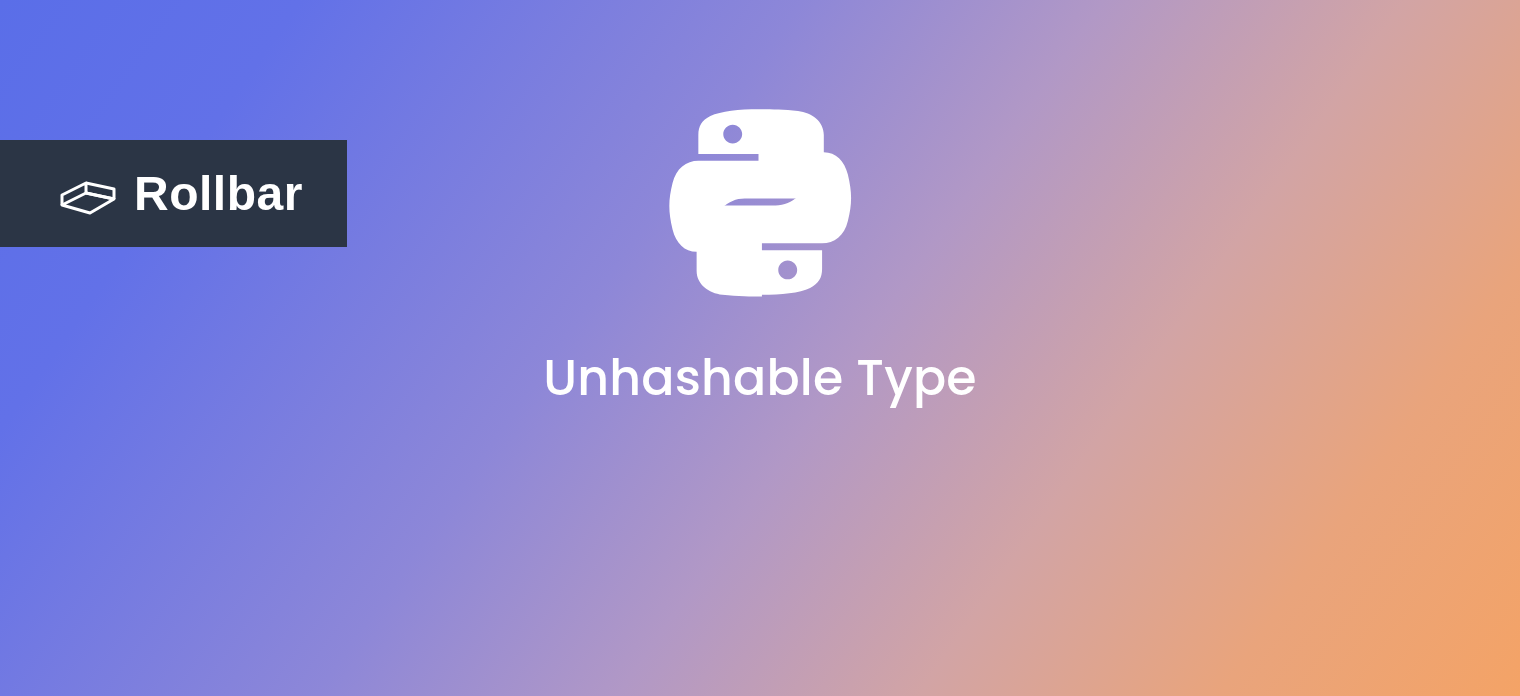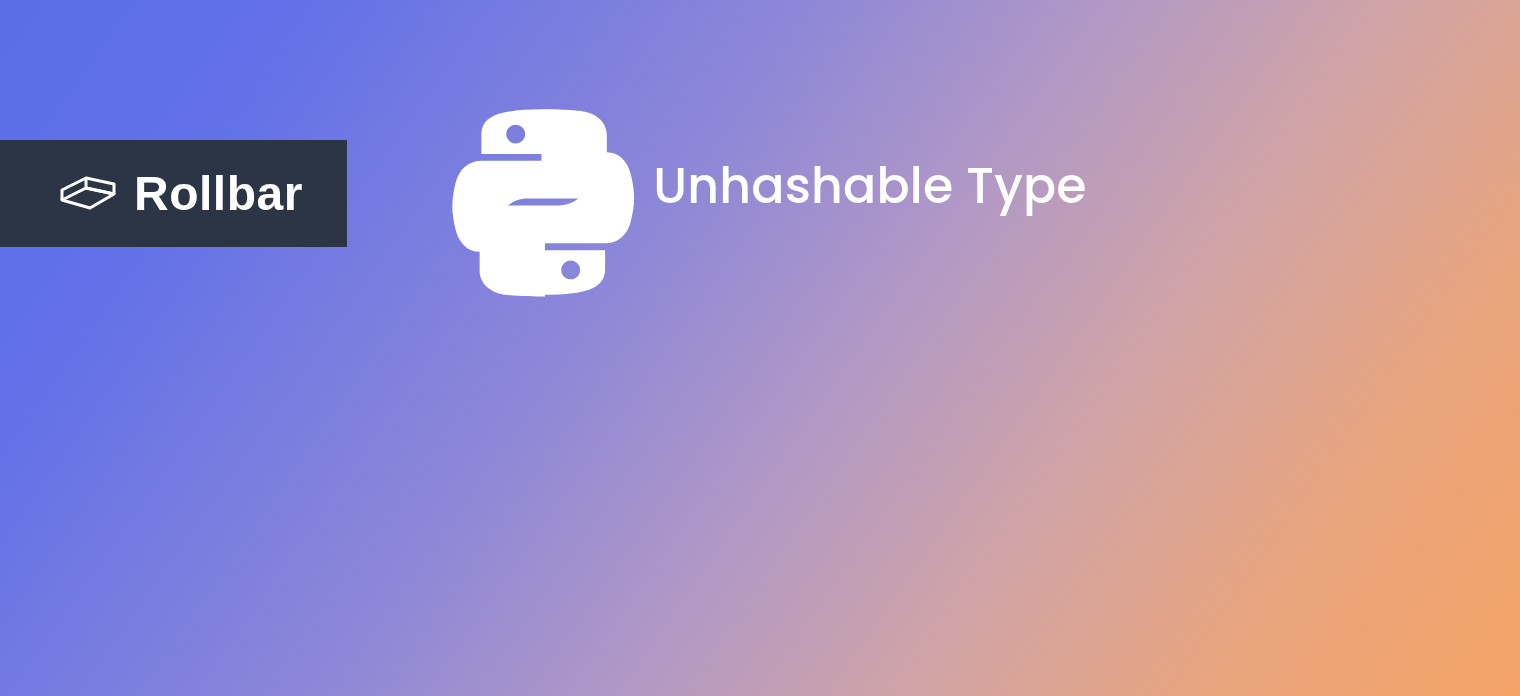--- a/index.html
+++ b/index.html
@@ -10,38 +10,38 @@
     position: relative;
     background: linear-gradient(125deg, #5a6ee8 0%, #6271e8 15%, #8d87d8 40%, #b198c6 55%, #d2a4a5 70%, #e9a47c 85%, #f4a366 100%);
   }
   .brand-badge {
     position: absolute;
     top: 140px;
     left: 0;
     background: #2b3545;
     padding: 26px 44px 26px 56px;
     display: flex;
-    align-items: flex-start;
+    align-items: flex-end;
     gap: 16px;
   }
   .brand-icon { display: block; }
   .brand-text {
     color: #ffffff;
     font-family: -apple-system, BlinkMacSystemFont, "Segoe UI", Helvetica, Arial, sans-serif;
     font-weight: 700;
     font-size: 48px;
     letter-spacing: 0.5px;
   }
   .center-col {
     position: absolute;
     left: 50%;
     top: 92px;
     transform: translateX(-50%);
     display: flex;
-    flex-direction: row;
+    flex-direction: column;
     align-items: center;
   }
   .python-icon { display: block; }
   .title {
     margin-top: 34px;
     color: #ffffff;
     font-family: "Poppins", -apple-system, BlinkMacSystemFont, "Segoe UI", Helvetica, Arial, sans-serif;
     font-weight: 500;
     font-size: 49px;
     line-height: 1.32;

